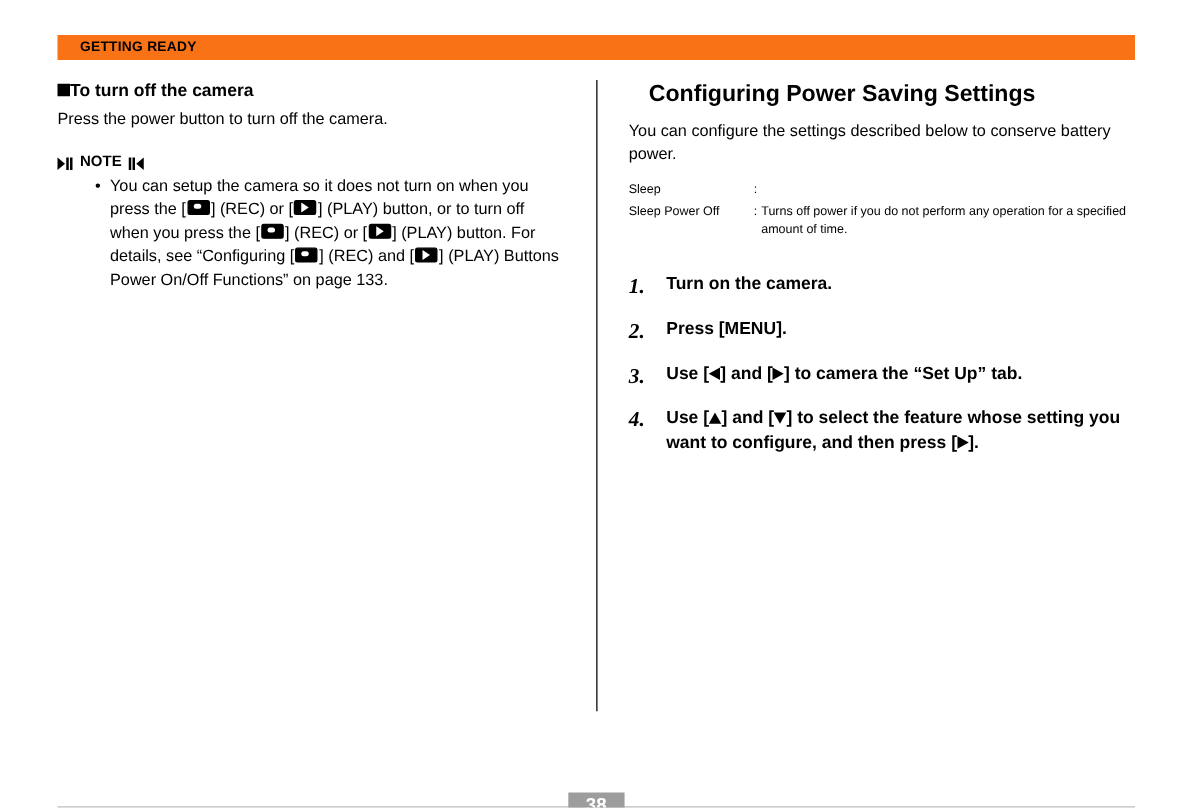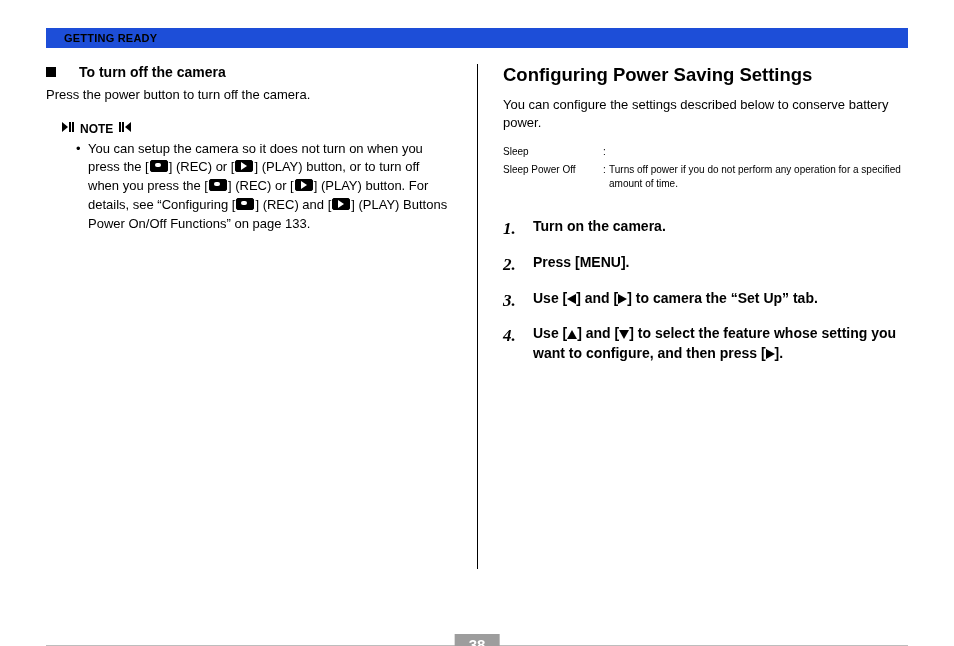--- a/index.html
+++ b/index.html
@@ -12,21 +12,21 @@
     color: #000;
   }
   .page {
     position: relative;
     width: 954px;
     height: 646px;
     box-sizing: border-box;
   }
   .header-band {
     margin: 28px 46px 0 46px;
-    background: #1d4ed8;
+    background: #f97316;
     height: 20px;
     display: flex;
     align-items: center;
     padding-left: 18px;
   }
   .header-band span {
     font-size: 11px;
     font-weight: bold;
     letter-spacing: 0.02em;
   }
@@ -52,36 +52,36 @@
     top: 0;
     bottom: 40px;
     width: 1px;
     background: #000;
   }
   .sub-heading {
     font-size: 14px;
     font-weight: bold;
     display: flex;
     align-items: center;
-    gap: 23px;
+    gap: 0;
     margin: 0 0 6px 0;
   }
   .sq {
     width: 10px; height: 10px; background: #000; display: inline-block;
   }
   .body-text {
     font-size: 13px;
     line-height: 1.35;
     margin: 0 0 14px 0;
   }
   .note-head {
     display: flex;
-    align-items: flex-start;
+    align-items: flex-end;
     gap: 6px;
-    margin: 18px 0 4px 16px;
+    margin: 18px 0 4px 0;
   }
   .note-head b { font-size: 12px; }
   .fin-r, .fin-l {
     width: 0; height: 0;
     border-top: 5px solid transparent;
     border-bottom: 5px solid transparent;
   }
   .fin-r { border-left: 6px solid #000; }
   .note-head .bar-r, .note-head .bar-l {
     display:inline-flex; align-items:center; gap:1px;
@@ -110,21 +110,21 @@
   .inline-icon.cam::after{
     content:"";position:absolute;left:4px;top:2px;width:6px;height:4px;border-radius:2px;background:#fff;
   }
   .inline-icon.play::after{
     content:""; position:absolute; left:5px; top:1px;
     width:0;height:0;border-top:4px solid transparent;border-bottom:4px solid transparent;border-left:6px solid #fff;
   }
   .h2 {
     font-size: 18.5px;
     font-weight: bold;
-    margin: 0 0 10px 0;
+    margin: 0 0 10px 16px;
   }
   .def-row { display:flex; font-size:10px; line-height:1.4; }
   .def-term { flex: none; width:100px; }
   .def-colon { flex:none; width:6px; }
   .def-body { flex:1; }
   .steps { margin-top: 26px; }
   .step {
     display:flex; gap:10px; font-size:14px; font-weight:bold; line-height:1.4;
     margin-bottom:12px;
   }

